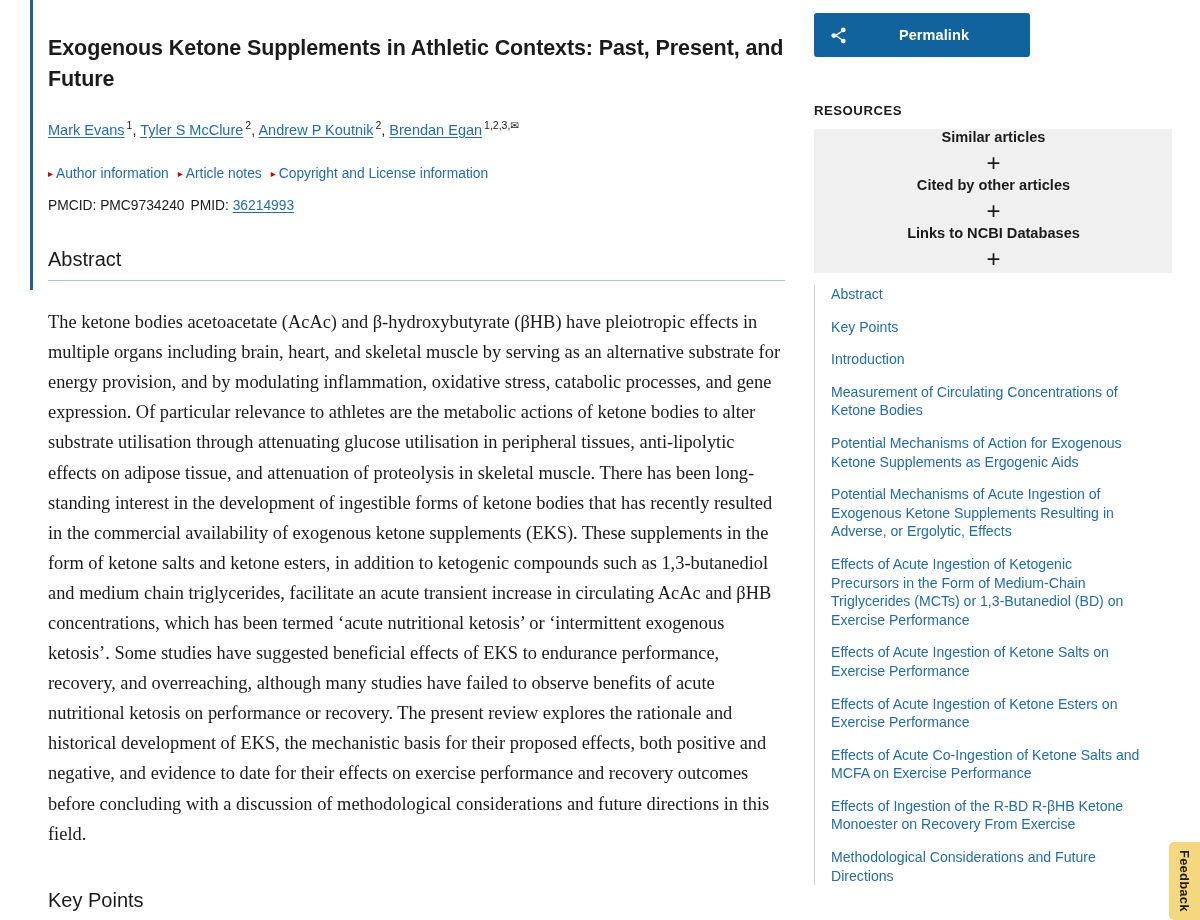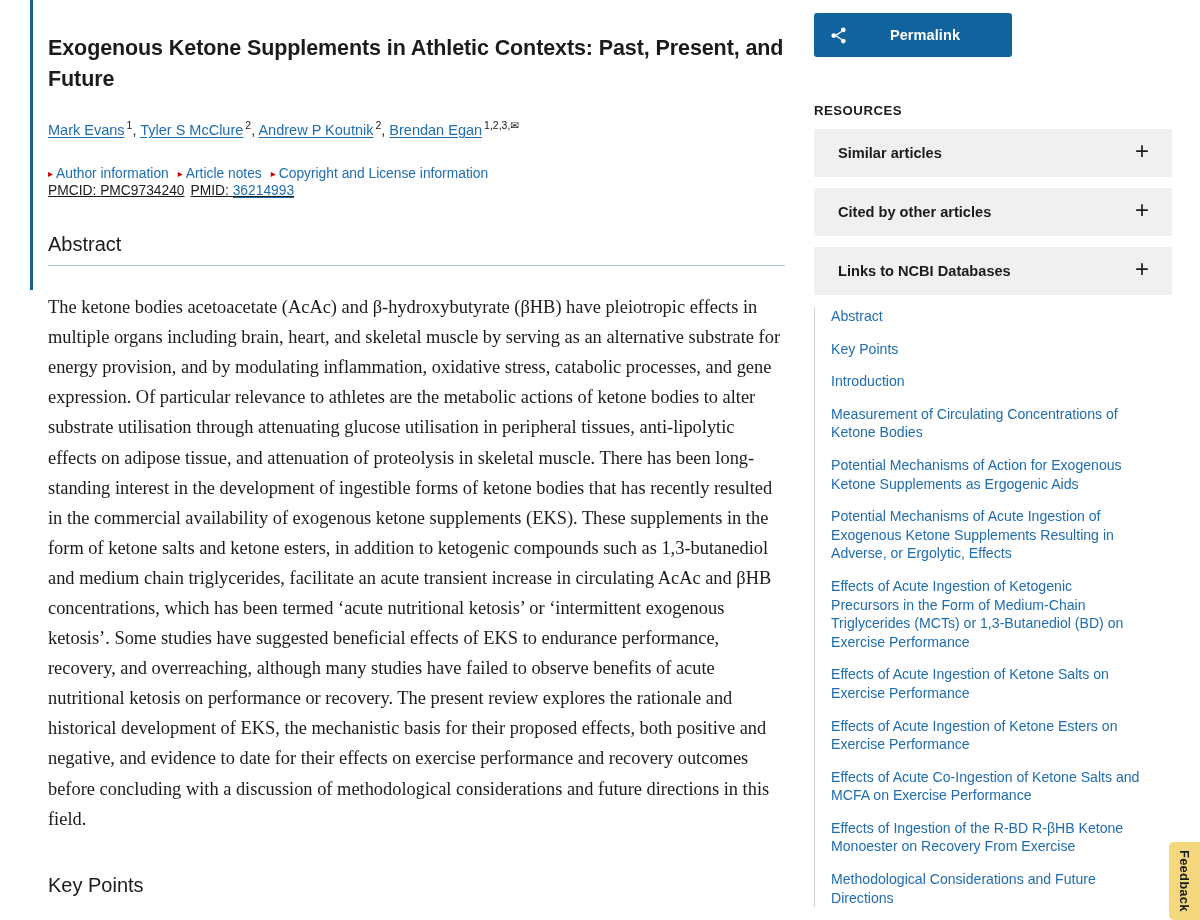--- a/index.html
+++ b/index.html
@@ -73,23 +73,23 @@
   }
   .tri {
     color: #cc0000;
     font-size: 10px;
     margin-right: 3px;
     display: inline-block;
     transform: translateY(-1px);
   }
 
   .ids {
+    margin-top: 15px;
     font-size: 13.8px;
     color: #1b1b1b;
-    text-decoration: underline;
   }
   .ids a {
     color: #1f6cb0;
     text-decoration: underline;
     text-underline-offset: 2px;
   }
   .ids .gap { display: inline-block; width: 6px; }
 
   .section-head {
     margin-top: 35px;
@@ -120,21 +120,21 @@
 
   
   .sidebar {
     position: absolute;
     left: 814px; top: 0;
     width: 360px;
   }
 
   .permalink-btn {
     margin-top: 13px;
-    width: 198px; height: 44px;
+    width: 216px; height: 44px;
     background: #11639e;
     border: none;
     border-radius: 3px;
     display: flex;
     align-items: center;
     cursor: pointer;
     padding: 0;
   }
   .permalink-btn .share-ico {
     width: 48px;
@@ -162,23 +162,23 @@
   }
 
   .accordion { margin-top: 11px; }
   .acc-item {
     background: #f0f0f0;
     height: 48px;
     display: flex;
     align-items: center;
     justify-content: space-between;
     padding: 0 23px 0 24px;
-    margin-bottom: 11px;
     width: 358px;
     cursor: pointer;
+    flex-direction: column;
   }
   .acc-title {
     font-size: 14.6px;
     font-weight: bold;
     color: #1b1b1b;
   }
   .acc-plus {
     font-size: 24px;
     font-weight: 300;
     color: #1b1b1b;

